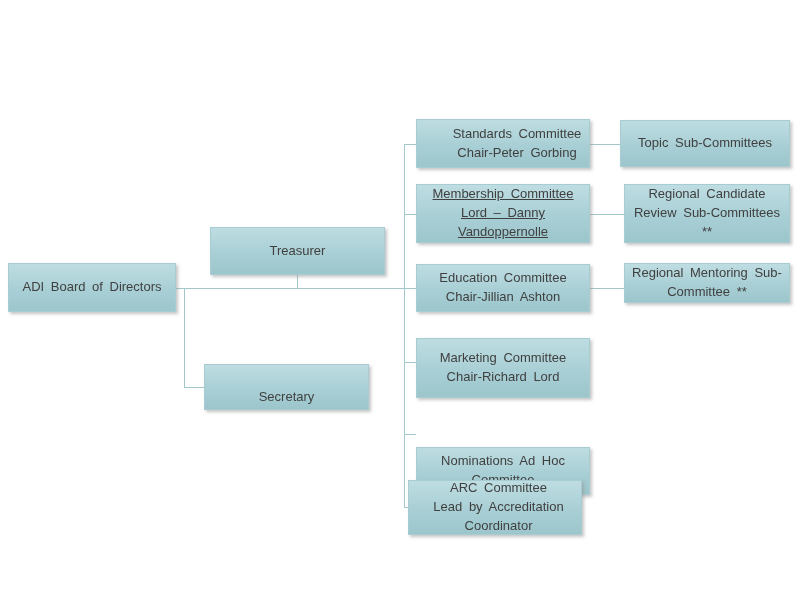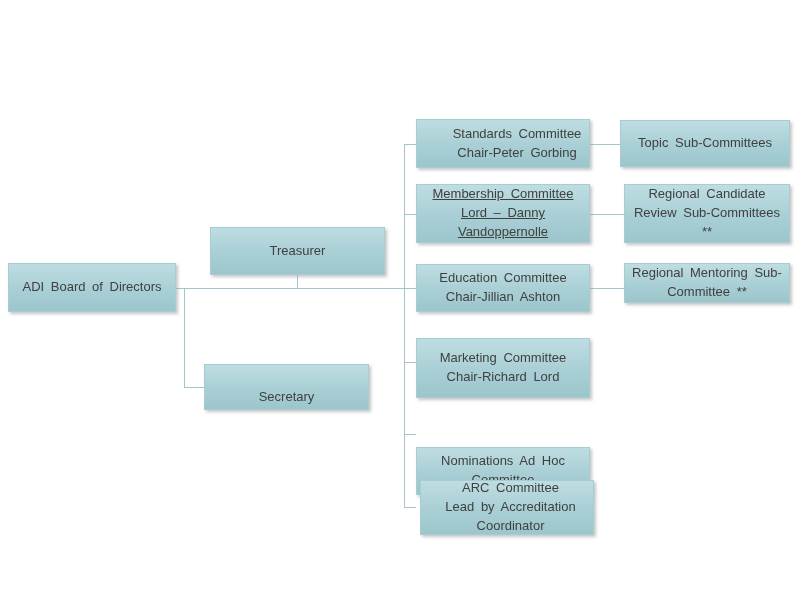--- a/index.html
+++ b/index.html
@@ -74,21 +74,21 @@
       <div class="node-line">Chair-Jillian Ashton</div>
     </div>
     <div class="node" style="left: 416px; top: 338px; width: 174px; height: 60px; color: rgb(64, 64, 64);">
       <div class="node-line">Marketing Committee</div>
       <div class="node-line">Chair-Richard Lord</div>
     </div>
     <div class="node" style="left: 416px; top: 410px; width: 174px; height: 48px; color: rgb(64, 64, 64); margin-top: 37px;">
       <div class="node-line">Nominations Ad Hoc</div>
       <div class="node-line">Committee</div>
     </div>
-    <div class="node" style="left: 420px; top: 480px; width: 174px; height: 55px; color: rgb(64, 64, 64); padding-left: 11px;">
+    <div class="node" style="left: 408px; top: 480px; width: 174px; height: 55px; color: rgb(64, 64, 64); padding-left: 11px;">
       <div class="node-line">ARC Committee</div>
       <div class="node-line">Lead by Accreditation</div>
       <div class="node-line">Coordinator</div>
     </div>
     <div class="node" style="left: 620px; top: 120px; width: 170px; height: 47px; color: rgb(64, 64, 64);">
       <div class="node-line">Topic Sub-Committees</div>
     </div>
     <div class="node" style="left: 624px; top: 184px; width: 166px; height: 59px; color: rgb(64, 64, 64);">
       <div class="node-line">Regional Candidate</div>
       <div class="node-line">Review Sub-Committees</div>

